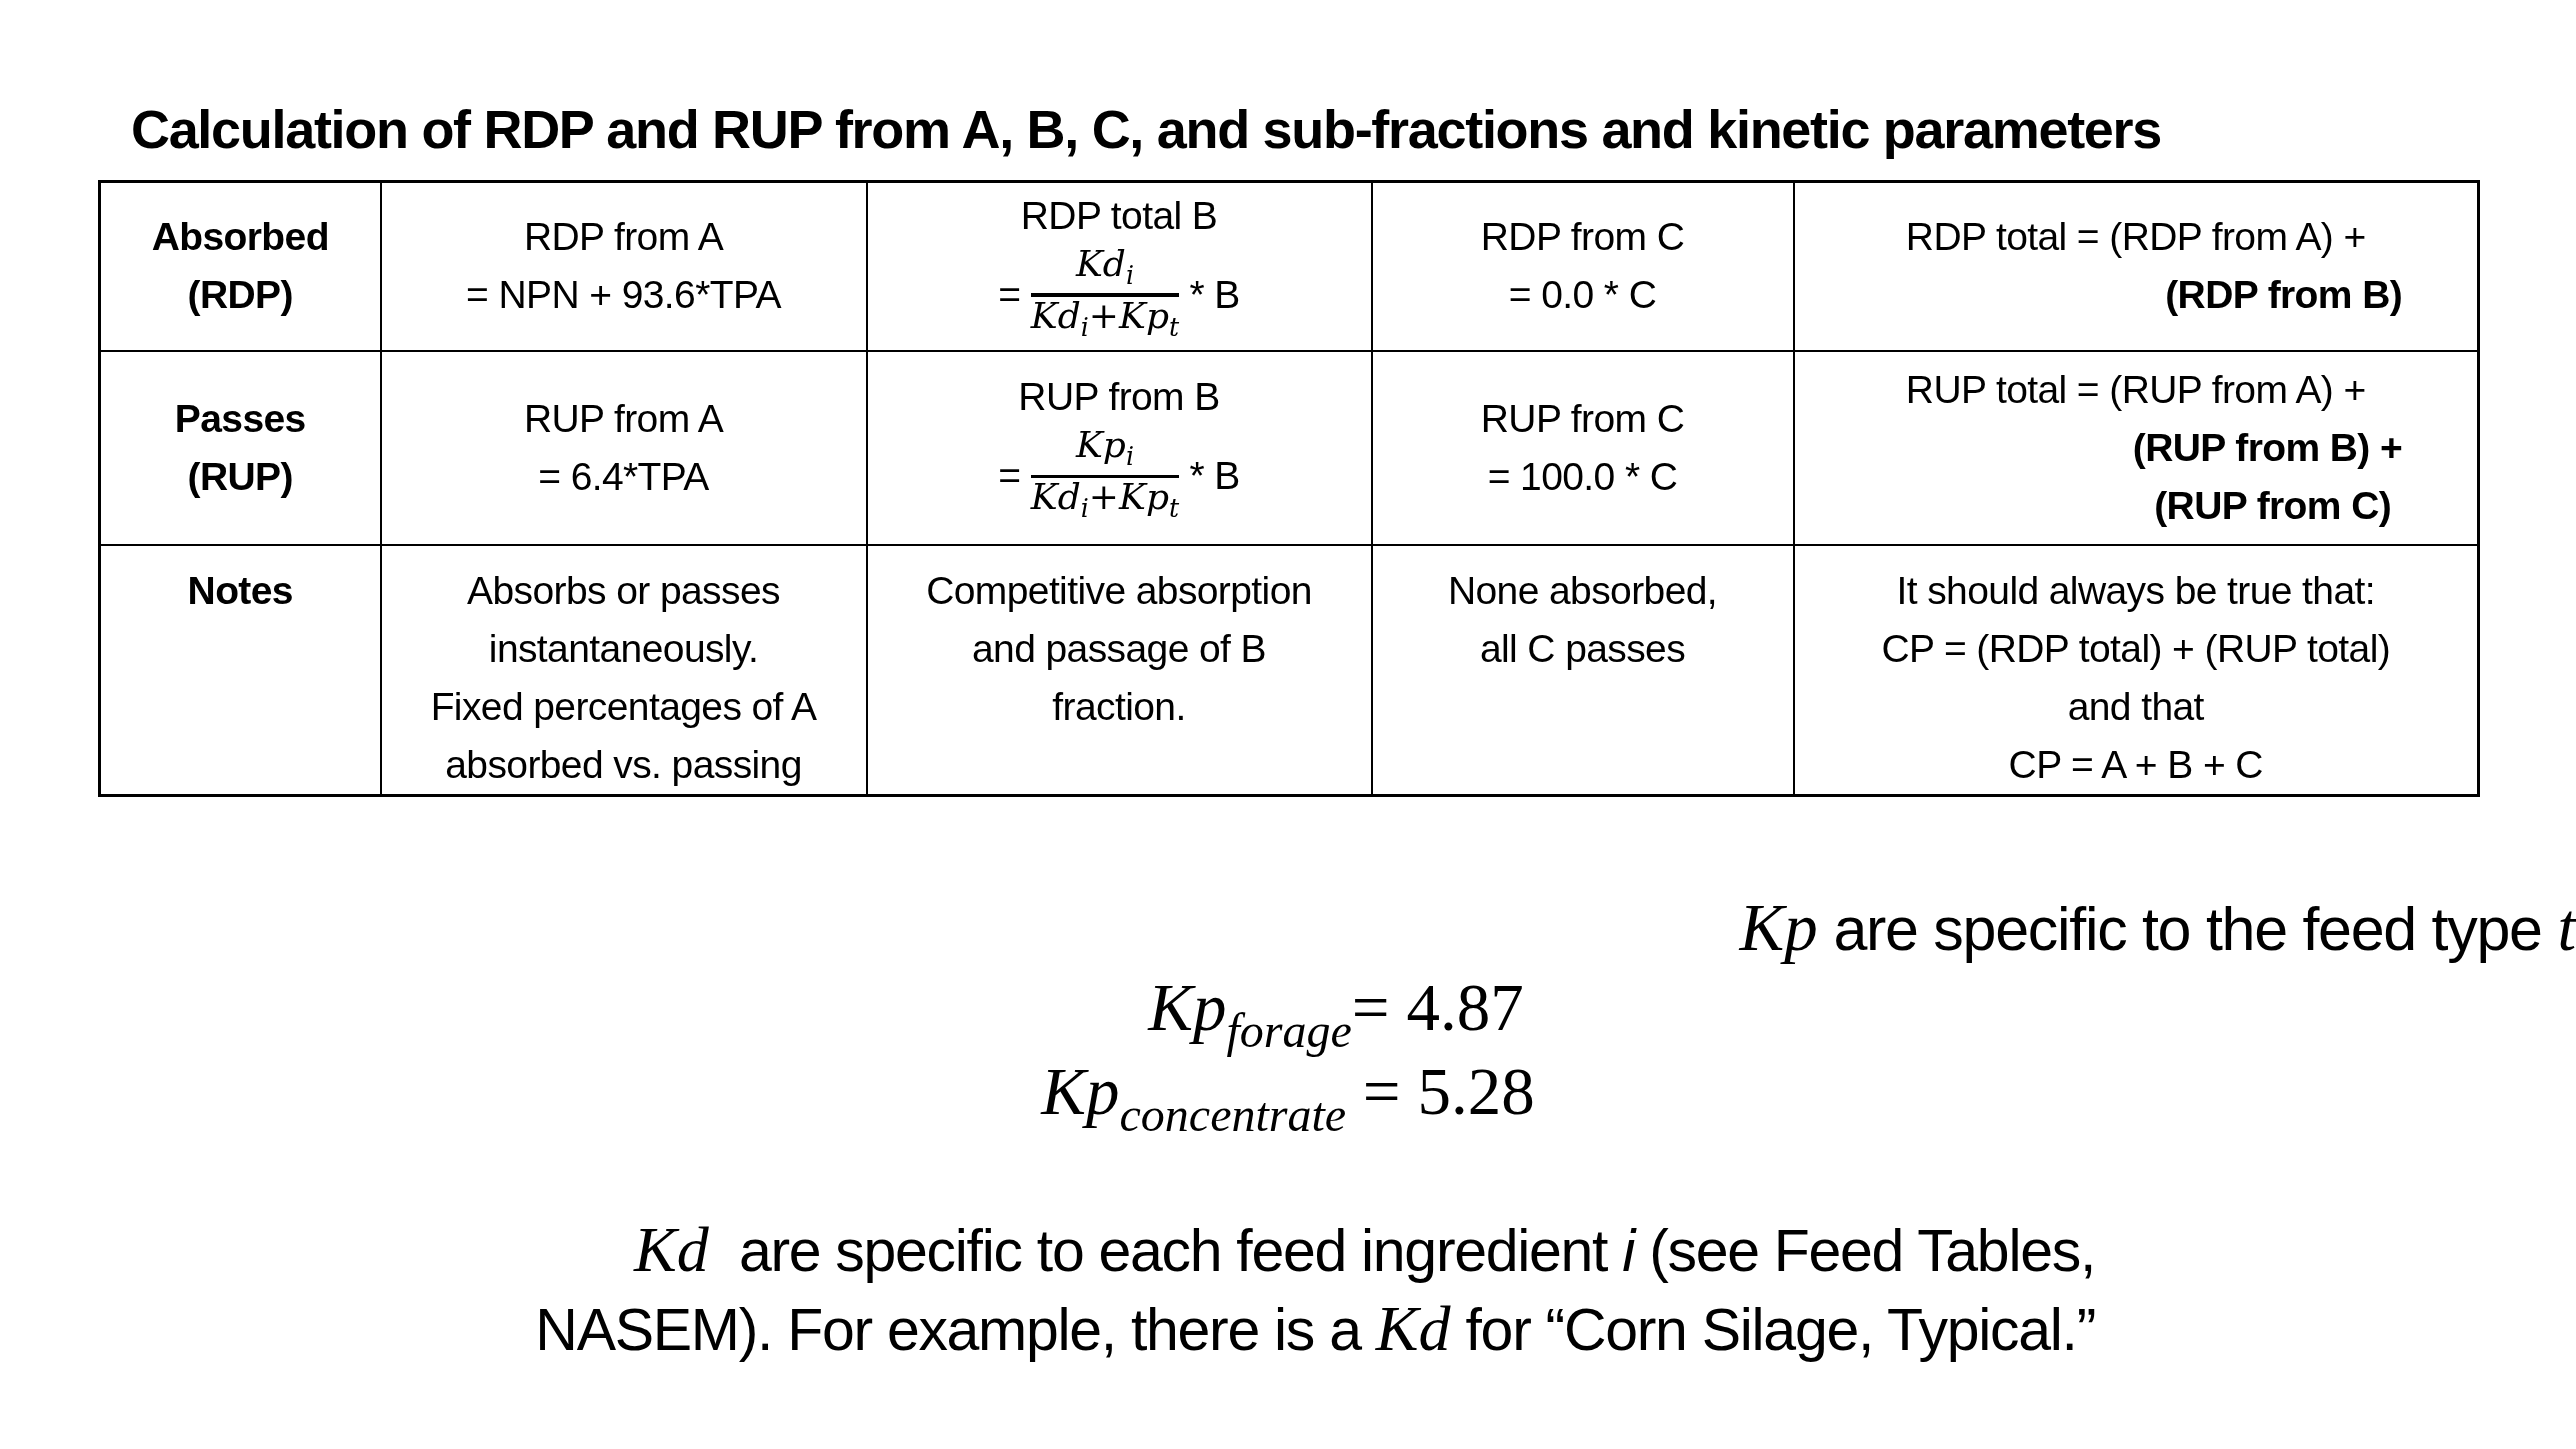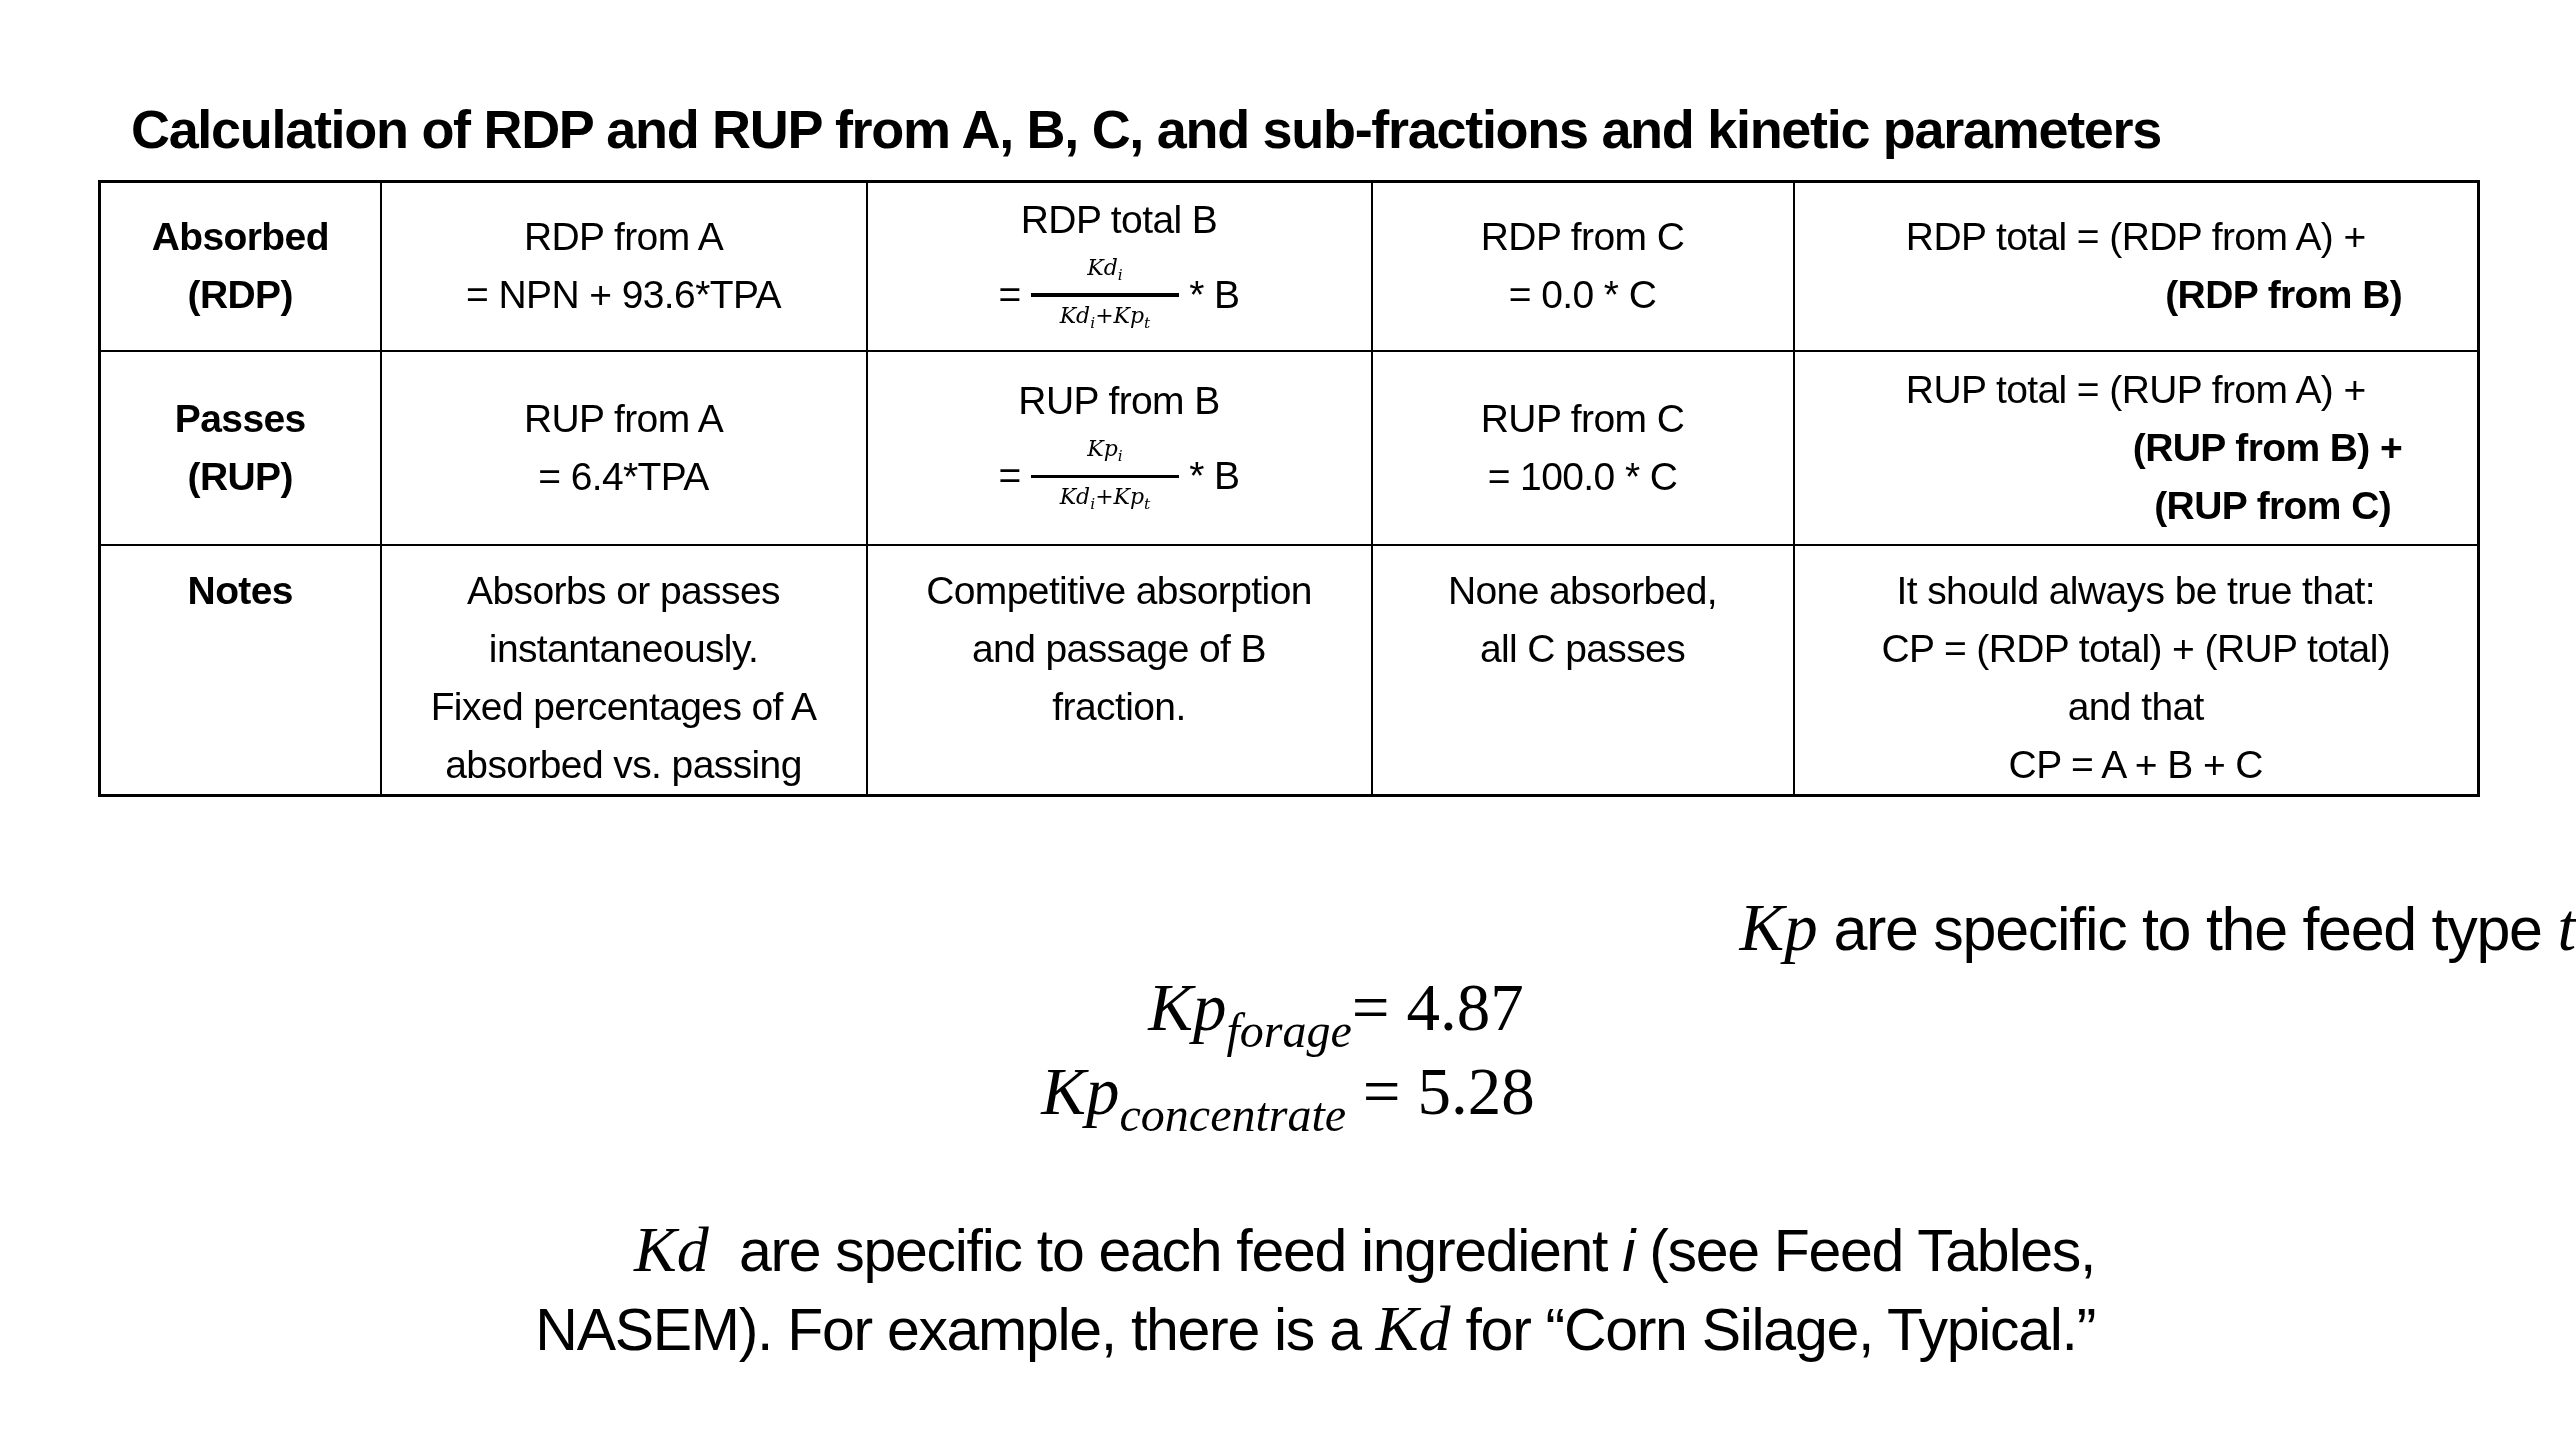--- a/index.html
+++ b/index.html
@@ -25,21 +25,21 @@
   table.calc tr.r1 { height: 169px; }
   table.calc tr.r2 { height: 194px; }
   table.calc tr.r3 { height: 250px; }
   table.calc tr.r3 td { vertical-align: top; padding-top: 16px; }
   td.rowhead { font-weight: bold; }
   .line { display: block; white-space: nowrap; }
   .rightline { display: block; text-align: right; padding-right: 71px; white-space: nowrap; font-weight: bold; }
   .frac-wrap { display: inline-flex; align-items: center; gap: 10.3px; white-space: nowrap; }
   .frac { display: inline-flex; flex-direction: column; align-items: center; }
   .frac .num, .frac .den {
-    font-family: "DejaVu Serif", serif; font-style: italic; font-size: 22px; line-height: 37px;
+    font-family: "DejaVu Serif", serif; font-style: italic; font-size: 36px; line-height: 37px;
     letter-spacing: 0;
   }
   .frac .bar { width: 148px; height: 3.9px; background: #000000; }
   sub.m { font-size: 0.7em; vertical-align: -0.3em; }
   .math { font-family: "Liberation Serif", serif; font-style: italic; }
   .kp-block {
     position: absolute; left: 0; width: 2576px; text-align: center;
     font-size: 61px; letter-spacing: -1.3px;
   }
   .kp1 { top: 892px; line-height: 71px; text-align: right; }

